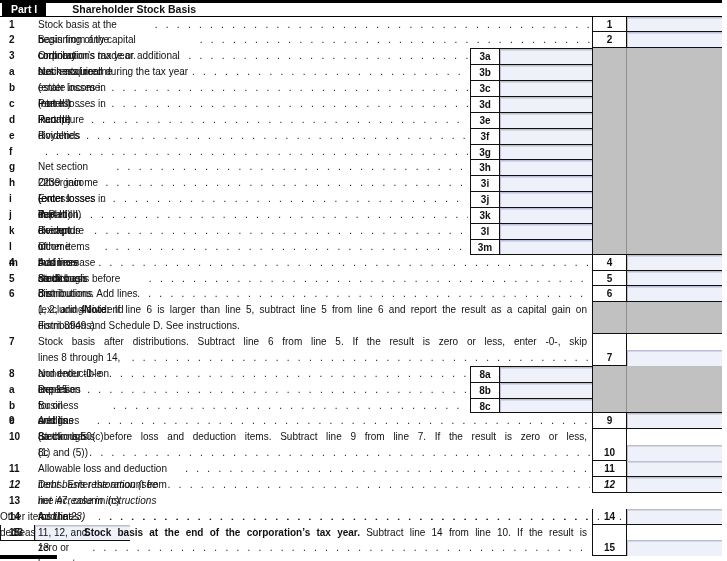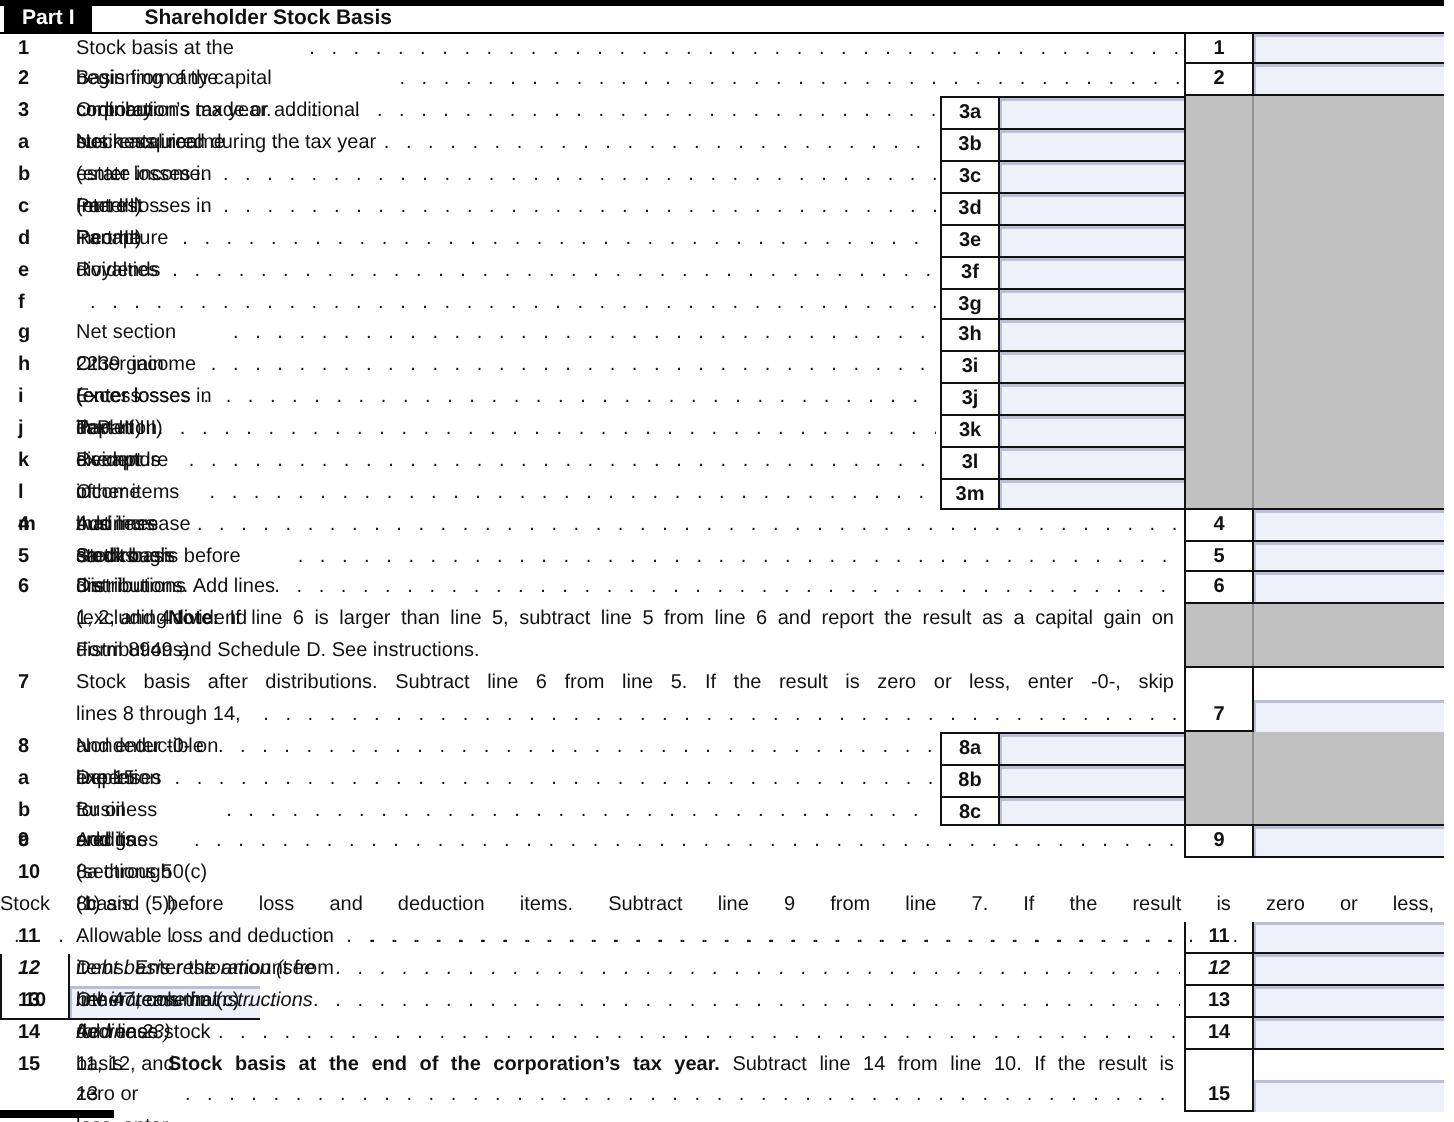--- a/index.html
+++ b/index.html
@@ -377,21 +377,21 @@
           <div class="textline">
             <span class="seg">Add lines 8a through 8c</span>
             <span class="leader">..........................................................................................</span>
           </div>
         </div>
         <div class="rightcol">
           <div class="numbox">9</div>
           <div class="amount"></div>
         </div>
       </div>
-      <div class="row" style="height: calc(var(--lh) * 2); flex-direction: column;">
+      <div class="row" style="height: calc(var(--lh) * 2);">
         <div class="numcol"><div class="num-main">10</div><div class="num-letter"></div></div>
         <div class="textcol">
           <div class="textline justify"><span class="seg">Stock basis before loss and deduction items. Subtract line 9 from line 7. If the result is zero or less,</span></div>
           <div class="textline">
             <span class="leader">..........................................................................................</span>
           </div>
         </div>
         <div class="rightcol rc-field2">
           <div class="half">
             <div class="numbox"></div>
@@ -422,21 +422,21 @@
           <div class="textline">
             <span class="seg">Debt basis restoration (see net increase in instructions for line 23)</span>
             <span class="leader">..........................................................................................</span>
           </div>
         </div>
         <div class="rightcol">
           <div class="numbox">12</div>
           <div class="amount"></div>
         </div>
       </div>
-      <div class="row" style="height: calc(var(--lh) * 1);">
+      <div class="row" style="height: calc(var(--lh) * 1); flex-direction: column;">
         <div class="numcol"><div class="num-main">13</div><div class="num-letter"></div></div>
         <div class="textcol">
           <div class="textline">
             <span class="seg">Other items that decrease stock basis</span>
             <span class="leader">..........................................................................................</span>
           </div>
         </div>
         <div class="rightcol">
           <div class="numbox">13</div>
           <div class="amount"></div>

